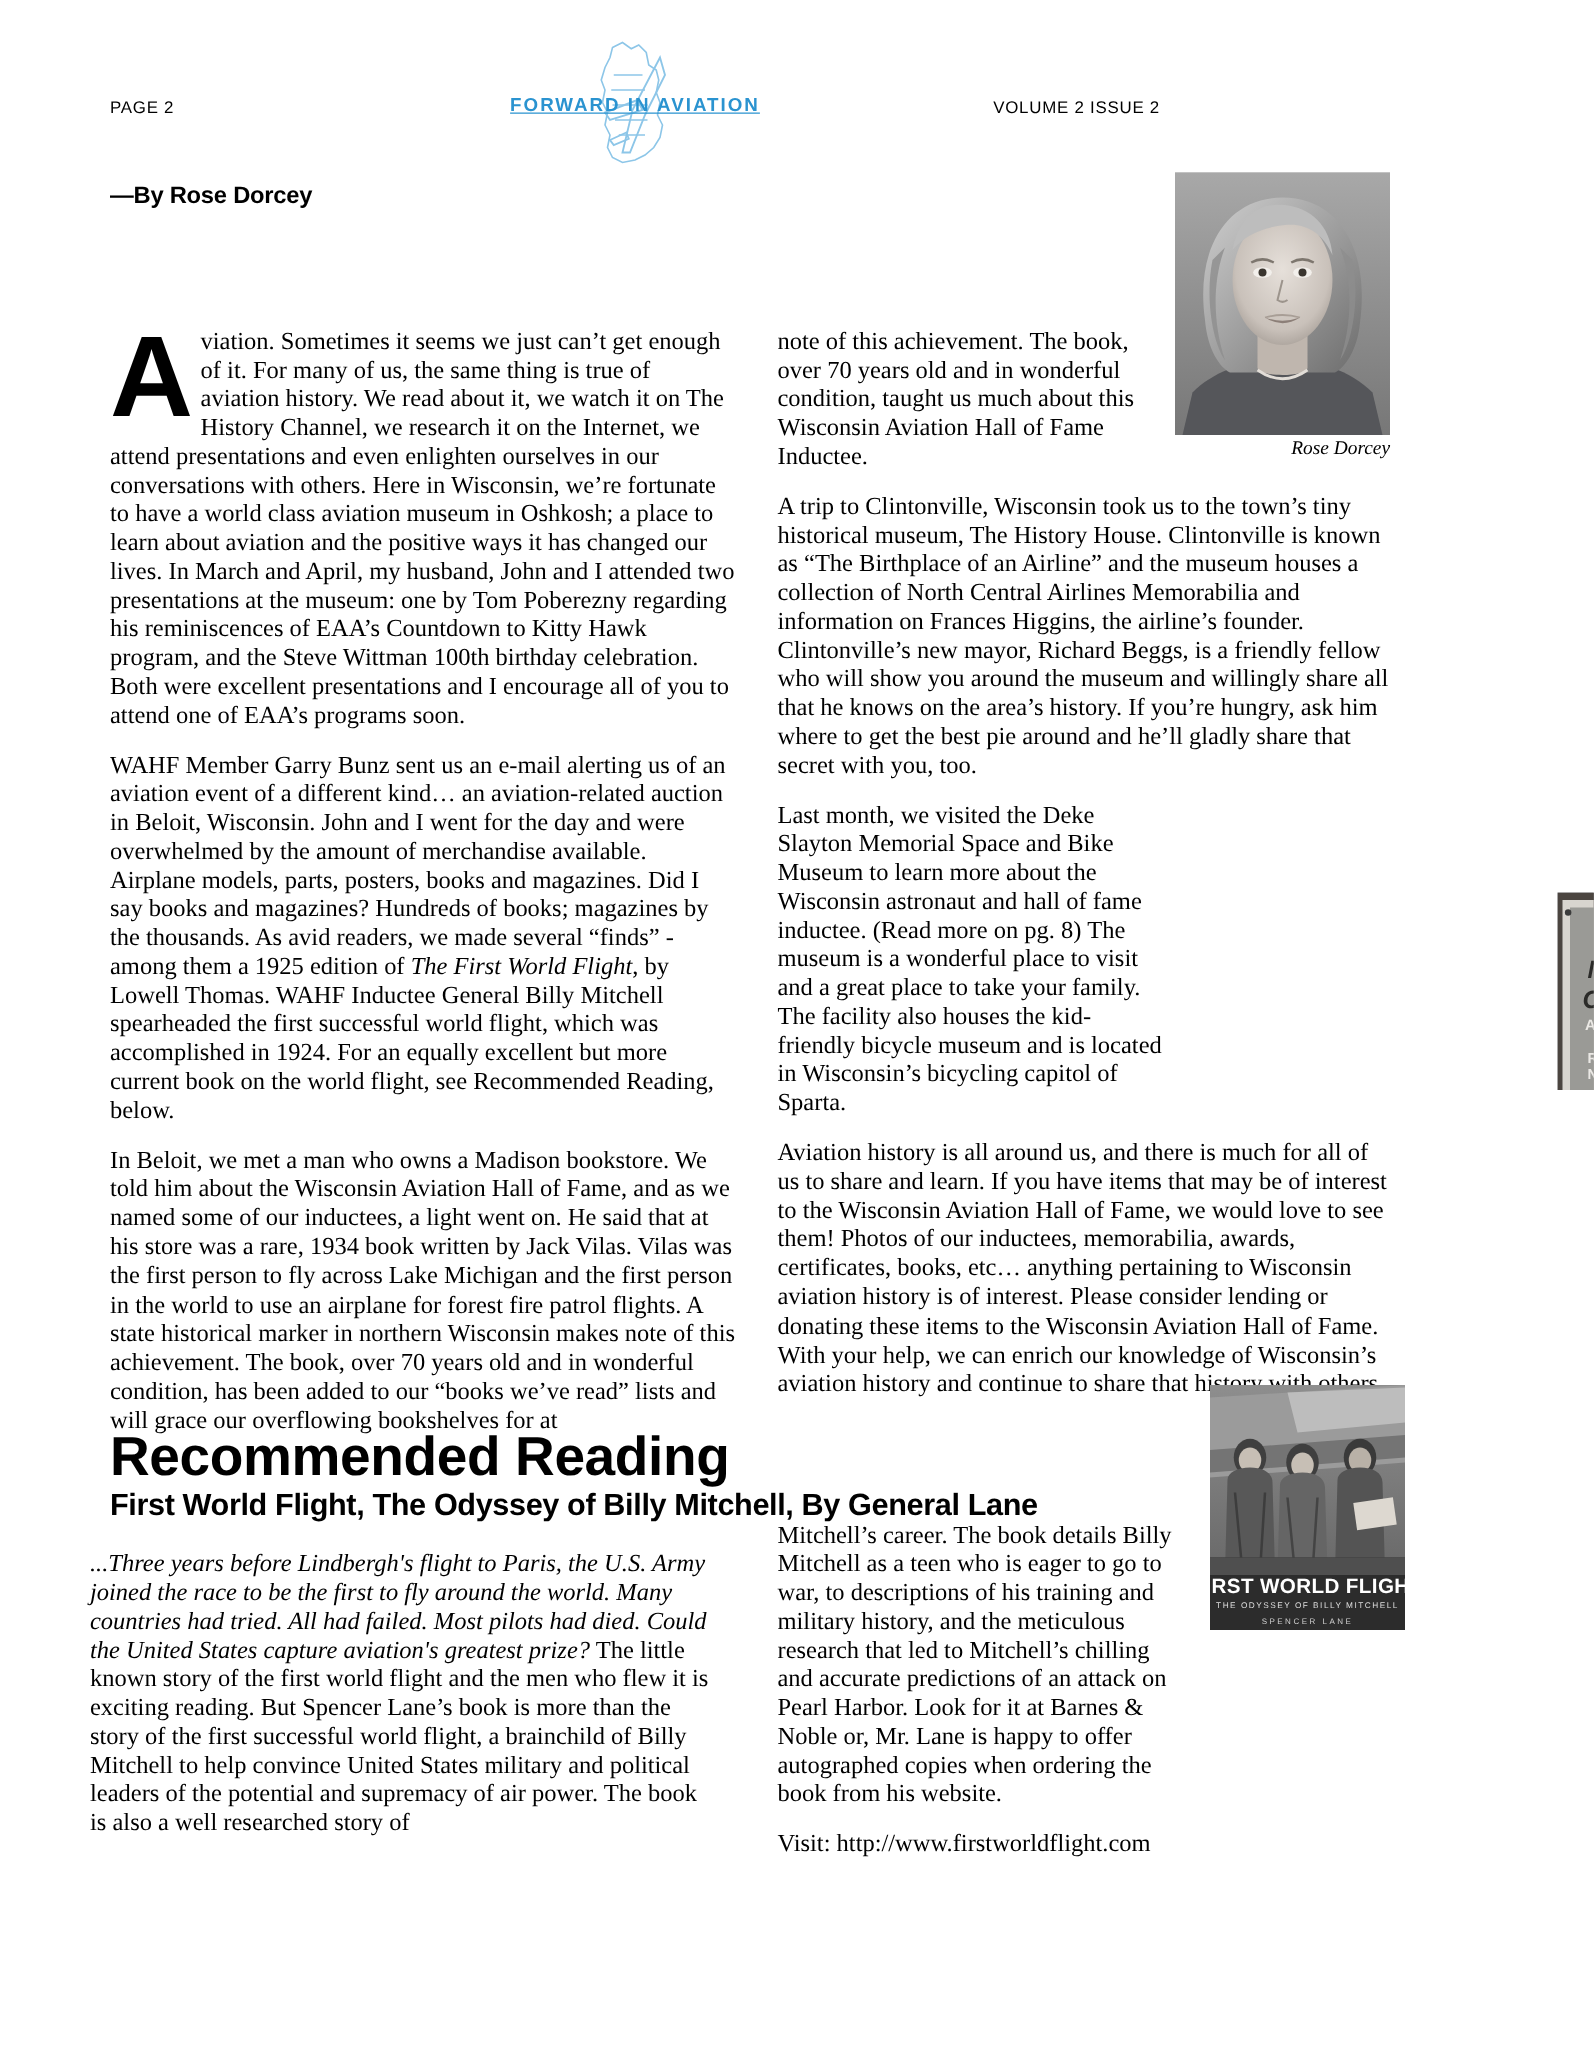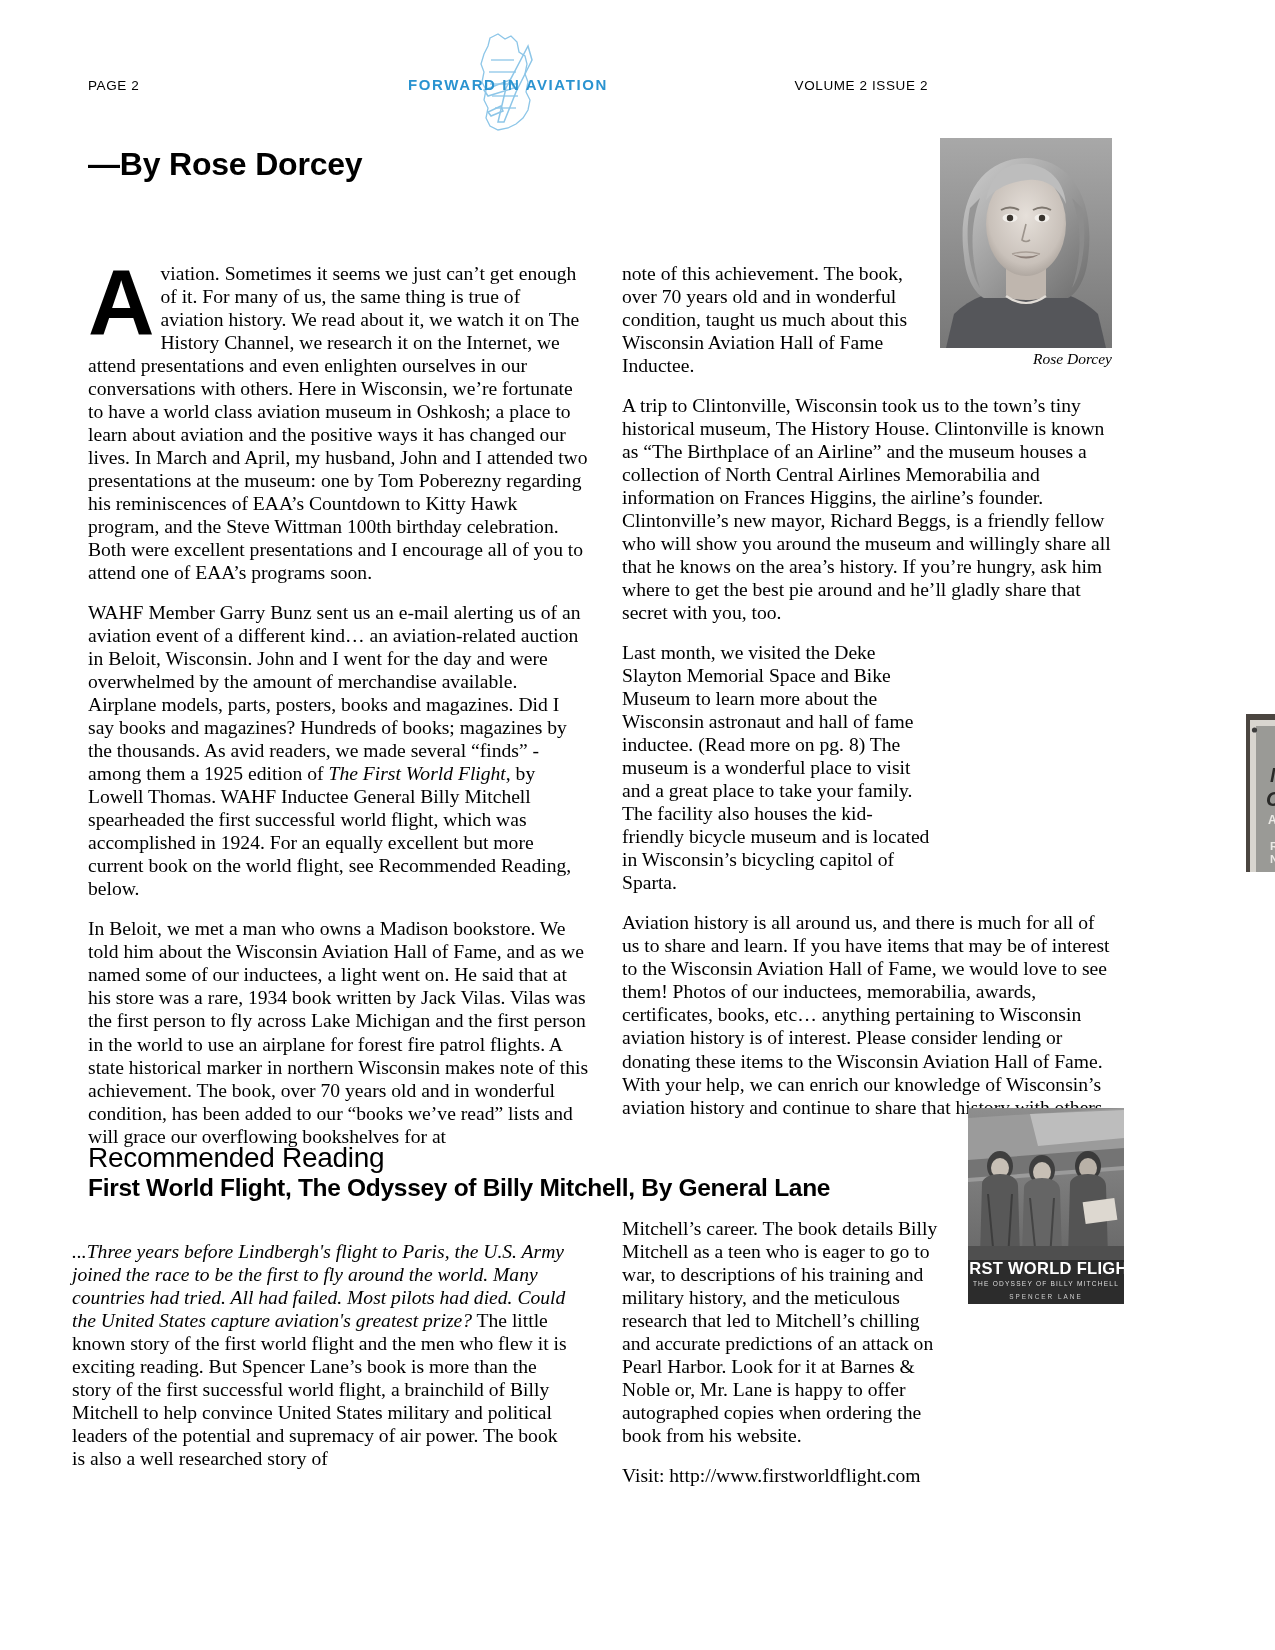--- a/index.html
+++ b/index.html
@@ -57,41 +57,42 @@
     position: absolute;
     left: 0; right: 0;
     top: 46px;
     text-align: center;
     font-family: "Liberation Sans", "DejaVu Sans", sans-serif;
     font-size: 15px;
     font-weight: 700;
     letter-spacing: 1.6px;
     color: #2a93d0;
     white-space: nowrap;
+    text-decoration: underline;
   }
 
   
   .title-block {
     position: absolute;
     left: 88px;
     top: 143px;
     width: 600px;
   }
   .main-title {
     font-family: "Liberation Sans", "DejaVu Sans", sans-serif;
     font-size: 46px;
     font-weight: 700;
     color: #1b7fba;
     line-height: 1.02;
     margin: 0;
     letter-spacing: -0.5px;
   }
   .byline {
     font-family: "Liberation Sans", "DejaVu Sans", sans-serif;
-    font-size: 32px;
+    font-size: 19px;
     font-weight: 700;
     color: #000;
     line-height: 1.1;
     margin: 4px 0 0 0;
     letter-spacing: -0.2px;
   }
 
   
   .col-left {
     position: absolute;
@@ -160,22 +161,22 @@
 
   
   .rr-head-block {
     position: absolute;
     left: 88px;
     top: 1143px;
     width: 900px;
   }
   .rr-title {
     font-family: "Liberation Sans", "DejaVu Sans", sans-serif;
-    font-size: 28px;
-    font-weight: 400;
+    font-size: 44px;
+    font-weight: 700;
     margin: 0;
     line-height: 1.06;
     letter-spacing: -0.3px;
   }
   .rr-subtitle {
     font-family: "Liberation Sans", "DejaVu Sans", sans-serif;
     font-size: 24.5px;
     font-weight: 700;
     margin: 2px 0 0 0;
     line-height: 1.08;

